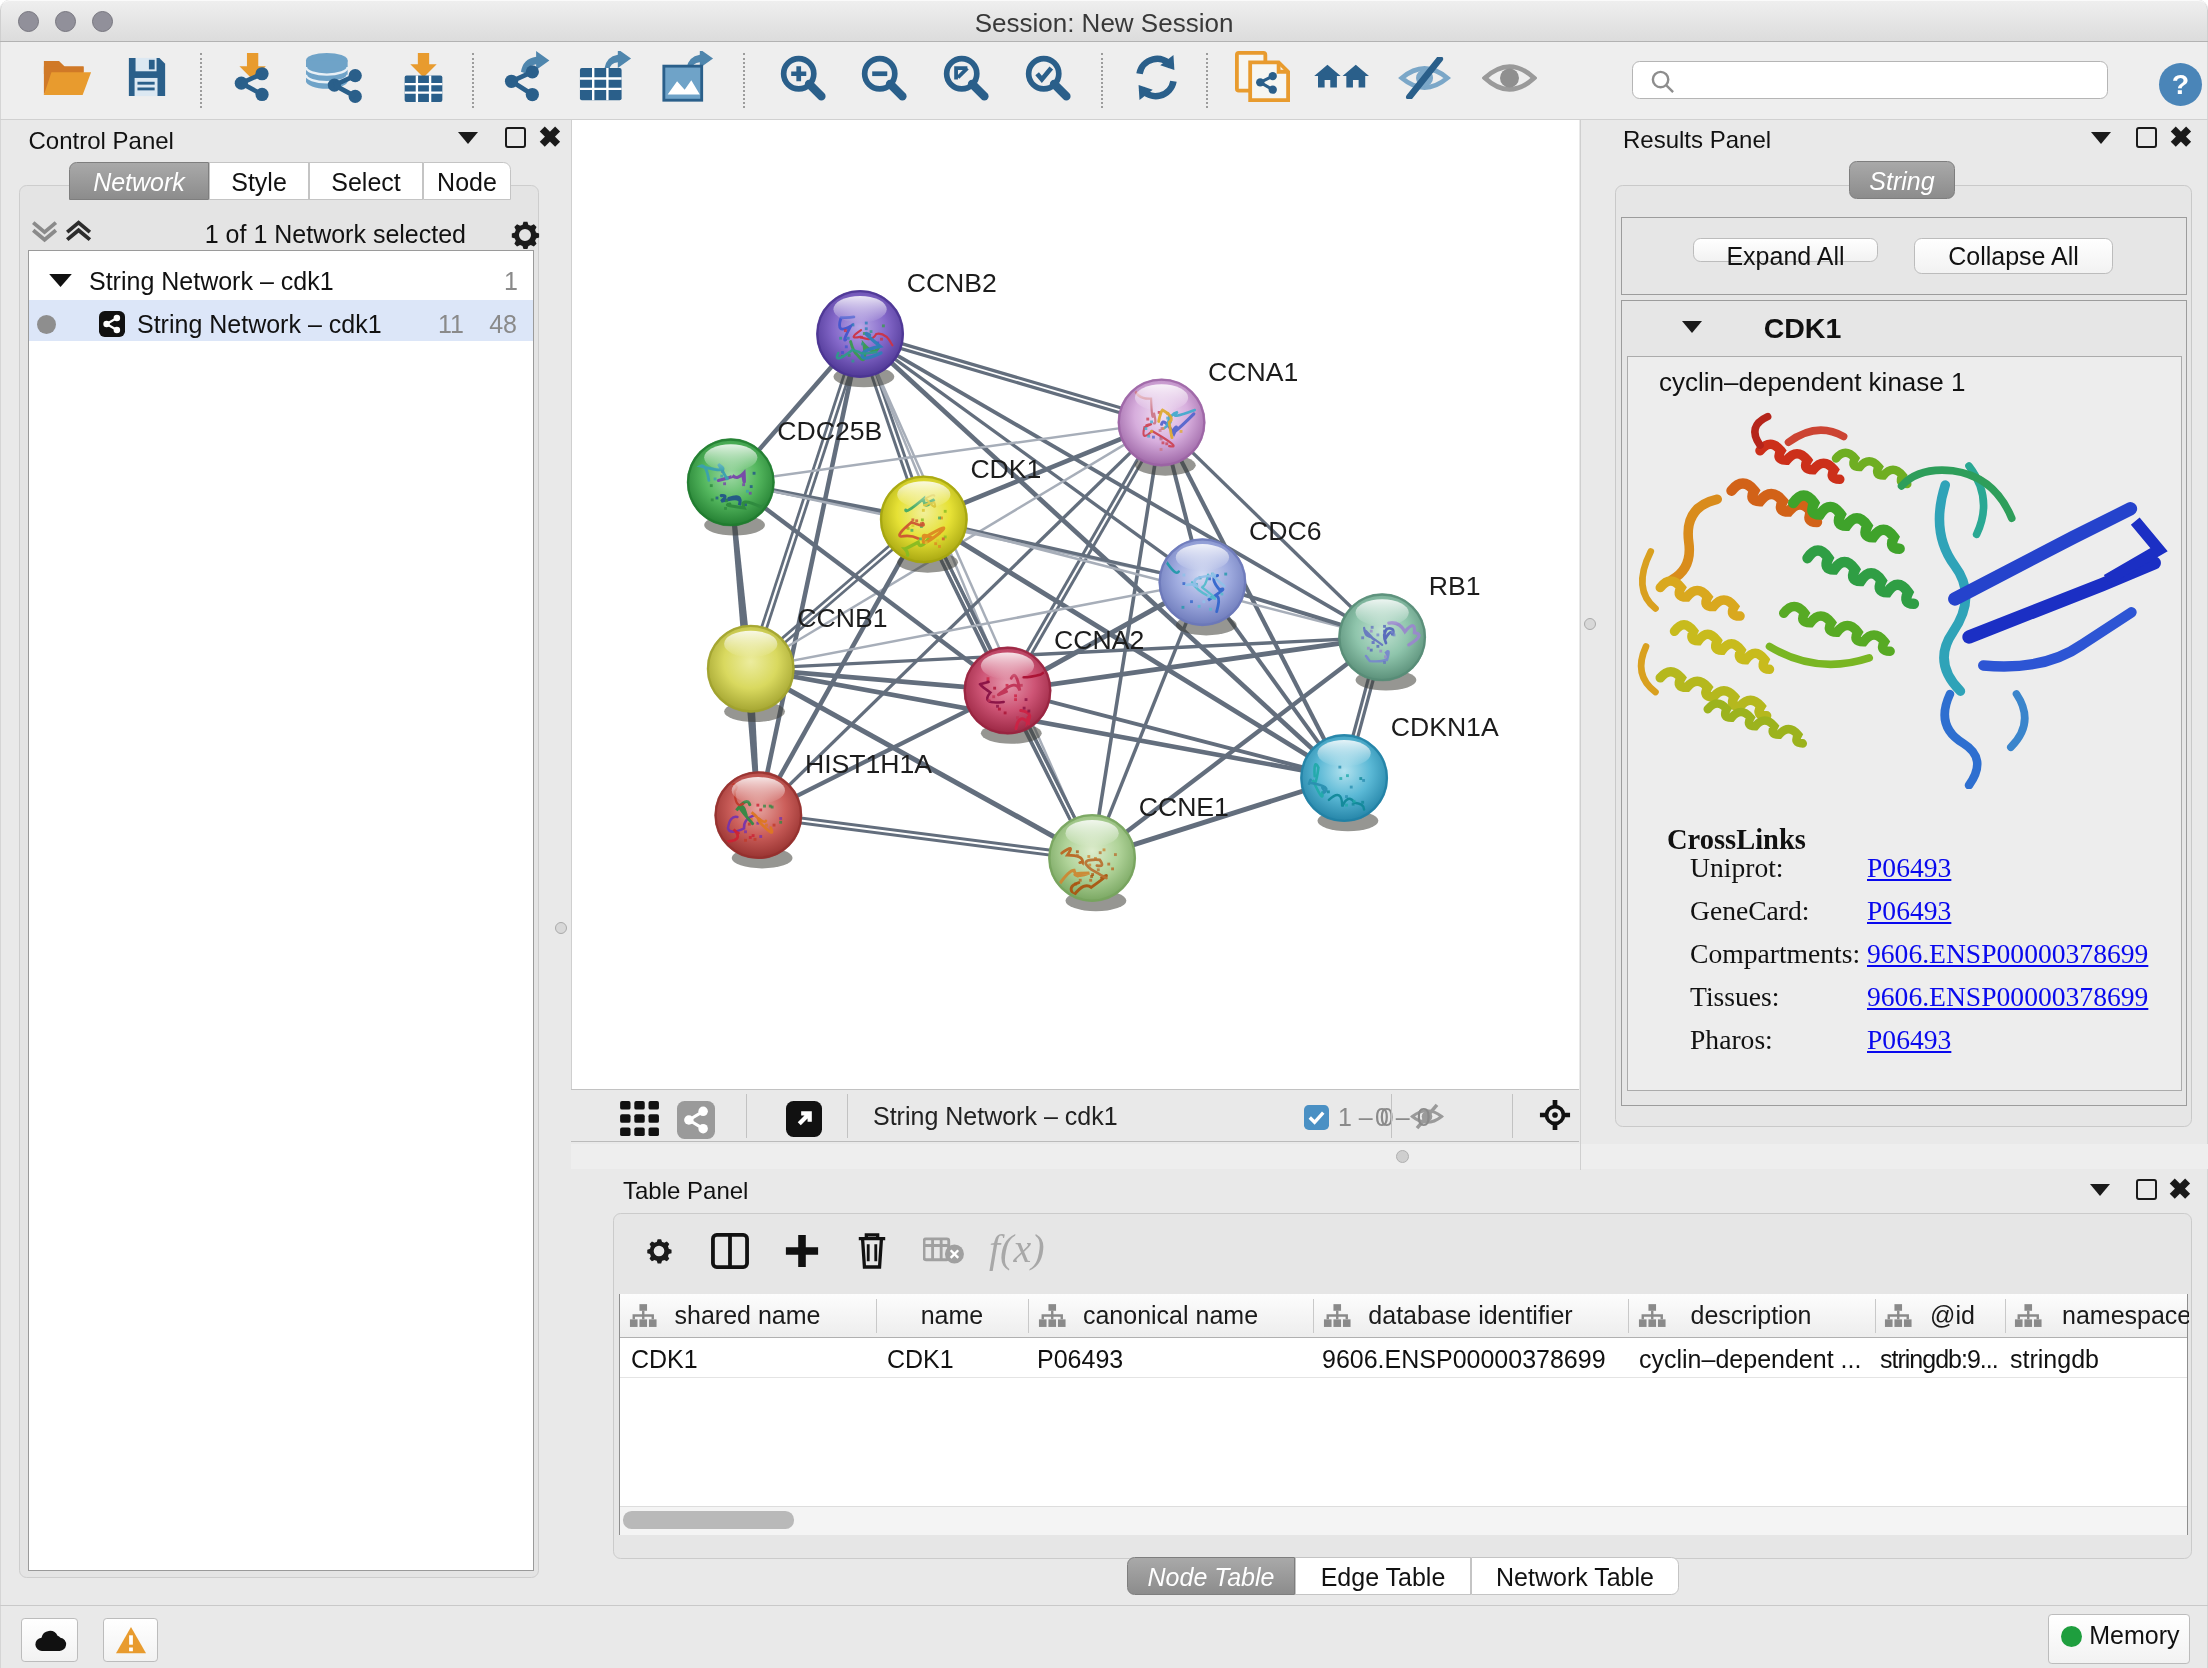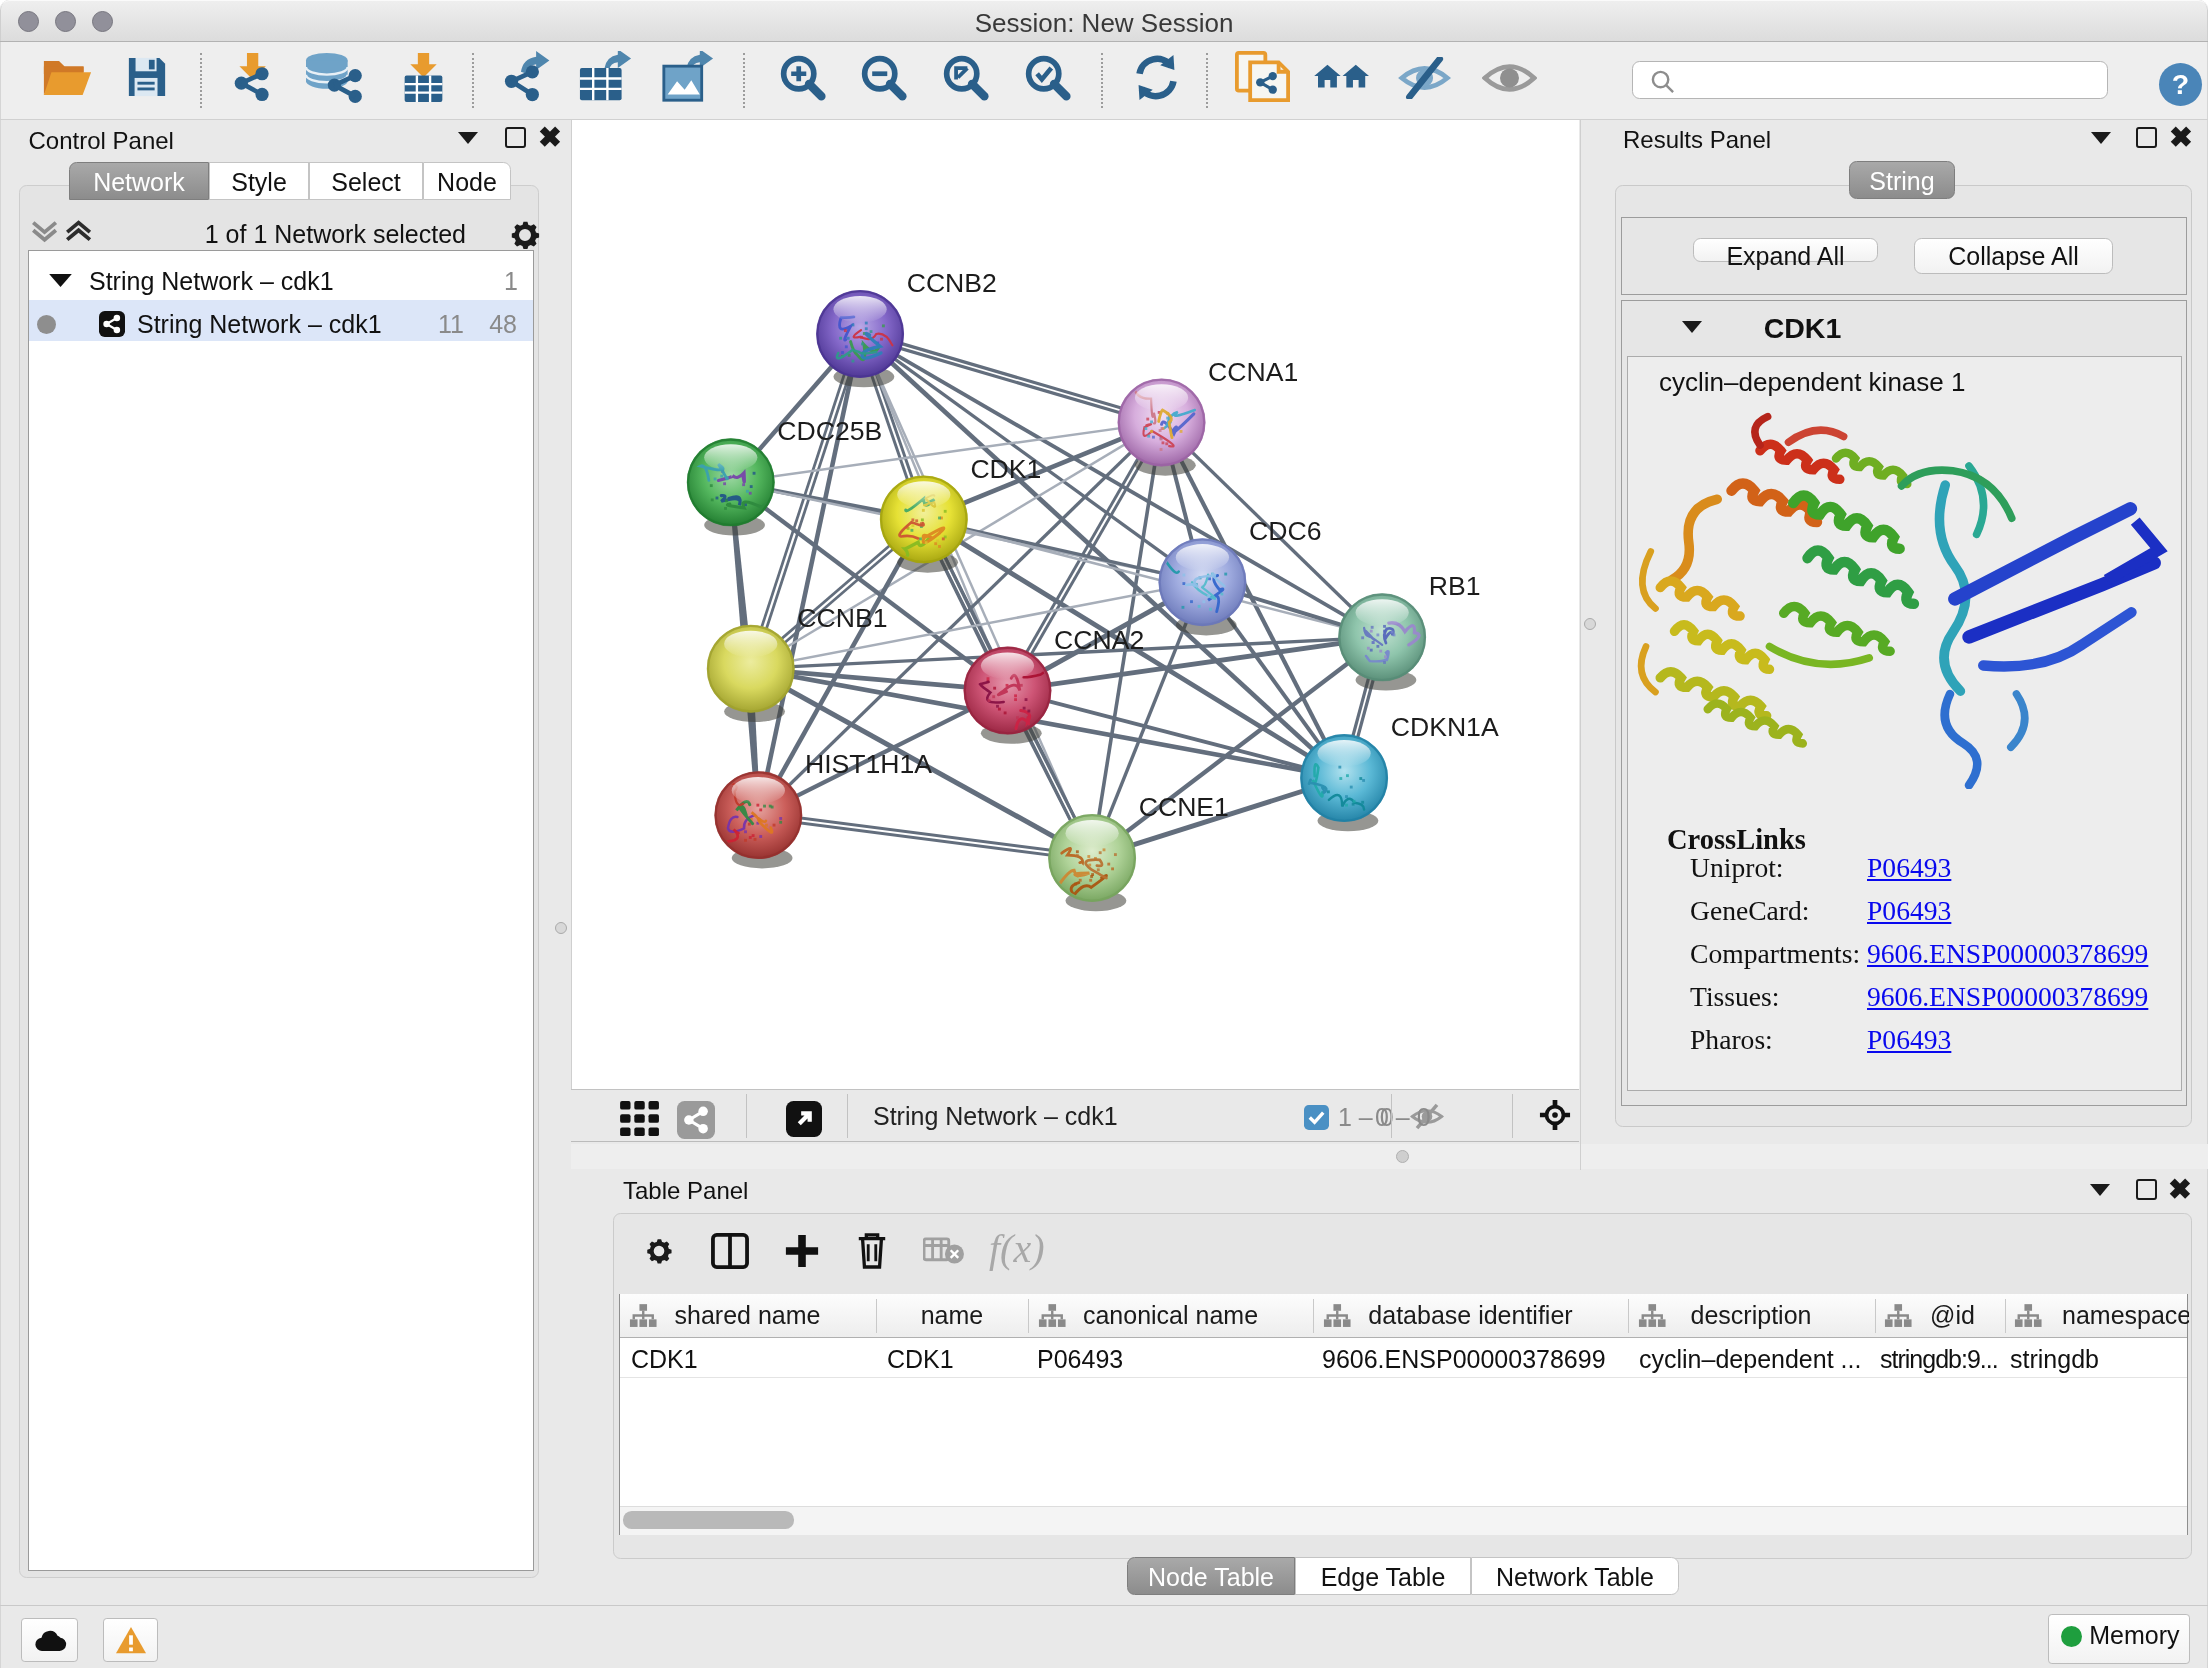--- a/index.html
+++ b/index.html
@@ -19,21 +19,21 @@
 .help { position:absolute; left:2159px; top:21px; width:43px; height:43px; border-radius:50%;
   background:#4a85b8; color:#fff; font-size:28.5px; font-weight:bold; text-align:center; line-height:43px; }
 .mainbg { position:absolute; left:0; top:120px; width:2208px; height:1548px; background:#e9e9e9;
   box-shadow:inset 1px 0 0 #d5d5d5, inset -1px 0 0 #d5d5d5; }
 .tri { width:0; height:0; border-left:10.5px solid transparent; border-right:10.5px solid transparent;
   border-top:12.4px solid #1a1a1a; }
 .sq { width:21px; height:21px; border:2.9px solid #1a1a1a; border-radius:2.9px; }
 .xx { font-size:28.5px; font-weight:bold; color:#1a1a1a; line-height:21px; }
 .tab { position:absolute; height:38px; background:#fff; border:1px solid #c4c4c4; color:#111;
   font-size:25px; text-align:center; }
-.tabsel { background:linear-gradient(#a9a9a9,#8c8c8c); color:#fff; border-color:#7e7e7e; }
+.tabsel { background:linear-gradient(#a9a9a9,#8c8c8c); color:#fff; border-color:#7e7e7e;font-style:italic; }
 .btn { position:absolute; background:linear-gradient(#ffffff,#f2f2f2); border:1px solid #bcbcbc;
   border-radius:7.6px; font-size:25px; color:#111; text-align:center; }
 .serif { font-family:"Liberation Serif", serif; }
 a.lnk { color:#0909ee; text-decoration:underline; }
 </style></head><body>
 
 <div class="titlebar">
   <div class="tl" style="left:18px"></div>
     <div class="tl" style="left:55px"></div>
     <div class="tl" style="left:92px"></div>

